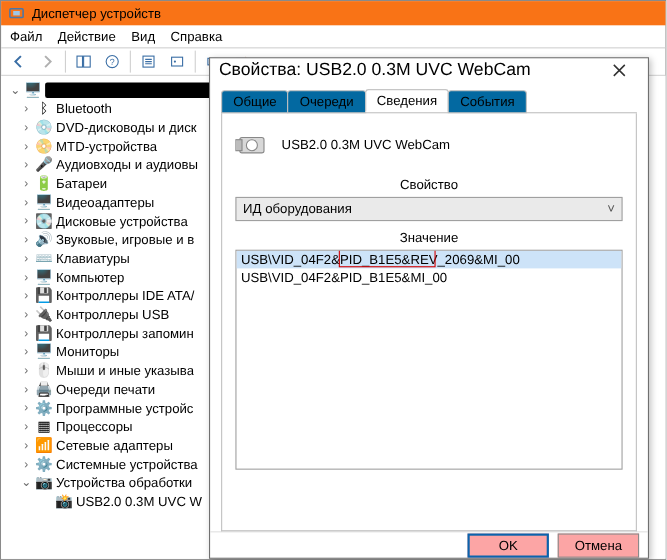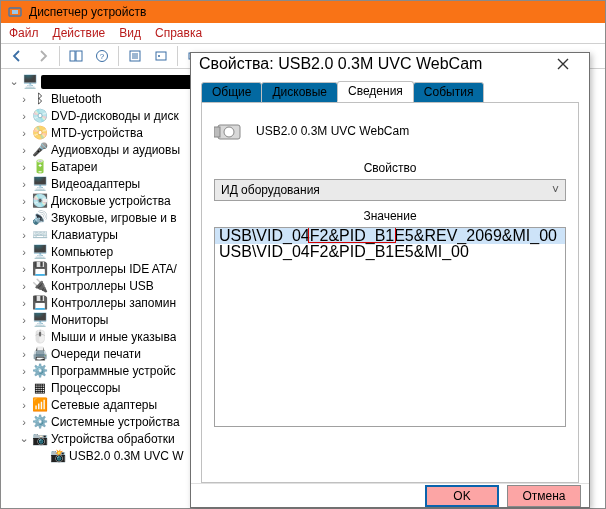--- a/index.html
+++ b/index.html
@@ -32,21 +32,21 @@
   .titlebar .ticon {
     width: 16px; height: 16px;
     display: inline-flex; align-items: center; justify-content: center;
   }
   .menubar {
     height: 20px;
     display: flex;
     gap: 14px;
     padding: 0 8px;
     align-items: center;
-    color: #b91c1c;
+    color: #000000;
   }
   .menubar span { cursor: default; }
   .toolbar {
     height: 26px;
     border-top: 1px solid #d0d0d0;
     border-bottom: 1px solid #d0d0d0;
     display: flex;
     align-items: center;
     padding: 0 4px;
     gap: 2px;
@@ -157,21 +157,21 @@
     padding: 0 6px;
     cursor: default;
   }
   .combo .chev { color:#555; }
   .listbox {
     height: 200px;
     border: 1px solid #a0a0a0;
     background:#fff;
     margin-top:4px;
     overflow:auto;
-    font-size:16px;
+    font-size:12px;
   }
   .listrow { padding: 0 4px; height:16px; line-height:16px; white-space:nowrap; position:relative;}
   .listrow.sel { background: #cde3f8; }
   .redbox {
     position:absolute;
     border: 1.5px solid #d40000;
     pointer-events:none;
   }
   .dlg-footer {
     height: 36px;
@@ -387,21 +387,21 @@
     <span>Свойства: USB2.0 0.3M UVC WebCam</span>
     <span class="closex">
       <svg width="12" height="12" viewBox="0 0 12 12">
           <path d="M1 1 L11 11 M11 1 L1 11" stroke="#333" stroke-width="1.4"></path>
         </svg>
     </span>
   </div>
   <div class="dlg-body">
     <div class="tabs">
       <div class="tab">Общие</div>
-      <div class="tab">Дисковые</div>
+      <div class="tab">Очереди</div>
       <div class="tab active">Сведения</div>
       <div class="tab">События</div>
     </div>
     <div class="tabpage">
       <div class="devhdr">
         <span class="dicon">
           <svg width="32" height="28" viewBox="0 0 32 28">
               <rect x="4" y="8" width="22" height="14" rx="2" fill="#d8d8d8" stroke="#888"></rect>
               <circle cx="15" cy="15" r="5" fill="#fff" stroke="#888"></circle>
               <rect x="0" y="10" width="6" height="10" fill="#bcbcbc" stroke="#888"></rect>

